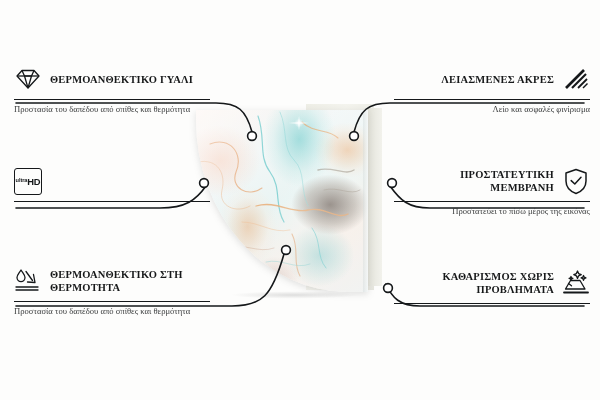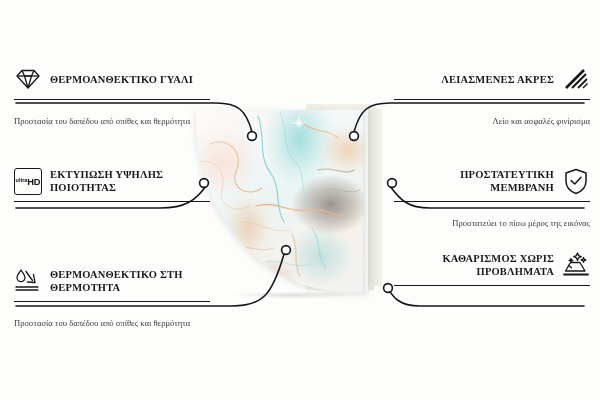--- a/index.html
+++ b/index.html
@@ -144,30 +144,30 @@
   .f-rule {
     height: 1px;
     background: #15181a;
     margin-top: 3px;
   }
   .f-desc {
     font-family: "Liberation Serif", serif;
     font-size: 8.6px;
     line-height: 11.6px;
     color: #3a3c3d;
-    margin-top: 16px;
+    margin-top: 4px;
   }
 
   
   #feat-heatproof-glass   { top: 62px; }
   #feat-print-quality     { top: 164px; }
   #feat-heat-resistance   { top: 264px; }
   #feat-polished-edges    { top: 62px; }
   #feat-protective-film   { top: 164px; }
-  #feat-easy-cleaning     { top: 248px; }
+  #feat-easy-cleaning     { top: 266px; }
 
   
   .ultrahd {
     width: 26px;
     height: 25px;
     border: 1.4px solid #15181a;
     border-radius: 3px;
     display: flex;
     flex-direction: row;
     align-items: center;
@@ -268,21 +268,20 @@
   </div>
 
   <div class="feature left" id="feat-print-quality">
     <div class="f-head">
       <div class="f-icon">
         <div class="ultrahd">
           <span class="u1">ultra</span>
           <span class="u2">HD</span>
         </div>
       </div>
-      <div class="f-title">ΕΚΤΥΠΩΣΗ ΥΨΗΛΗΣ ΠΟΙΟΤΗΤΑΣ</div>
     </div>
     <div class="f-rule"></div>
   </div>
 
   <div class="feature left" id="feat-heat-resistance">
     <div class="f-head">
       <div class="f-icon">
         <svg width="28" height="26" viewBox="0 0 28 26">
           <g fill="none" stroke="#15181a" stroke-width="1.3" stroke-linejoin="round" stroke-linecap="round">
             <path d="M7 2 C5 5.5, 3 7, 3 9.6 C3 12, 4.9 13.6, 7 13.6 C9.1 13.6, 11 12, 11 9.6 C11 7, 9 5.5, 7 2 Z"></path>

